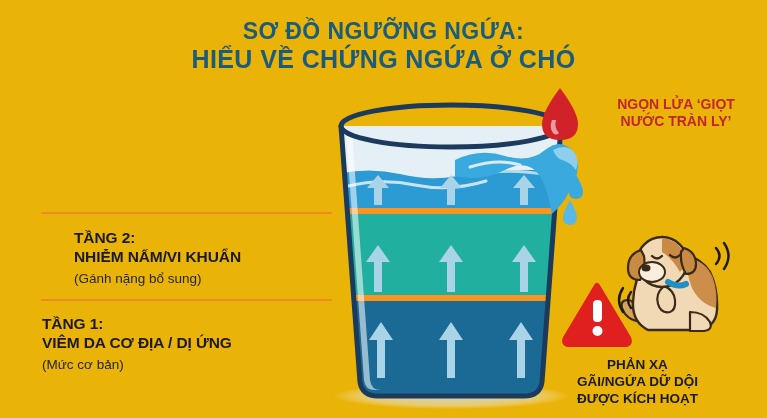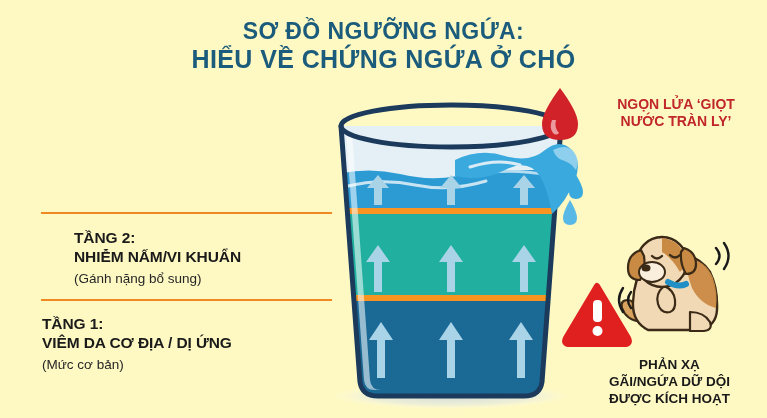--- a/index.html
+++ b/index.html
@@ -11,21 +11,21 @@
     height: 418px;
     background: #fdfdfb;
     font-family: "Liberation Sans", sans-serif;
     overflow: hidden;
     position: relative;
   }
   #stage {
     position: relative;
     width: 767px;
     height: 418px;
-    background: #fef9c3;
+    background: #eab308;
     text-decoration: underline;
   }
 
   
   #title-block {
     position: absolute;
     top: 18px;
     left: 0;
     width: 767px;
     text-align: center;
@@ -82,21 +82,21 @@
     top: 96px;
     width: 176px;
     text-align: center;
     color: #c0262a;
     font-size: 14px;
     font-weight: bold;
     line-height: 1.24;
   }
   #reflex-label {
     position: absolute;
-    left: 572px;
+    left: 540px;
     top: 357px;
     width: 195px;
     text-align: center;
     color: #1a1a1a;
     font-size: 13.5px;
     font-weight: bold;
     line-height: 1.25;
   }
 
   

